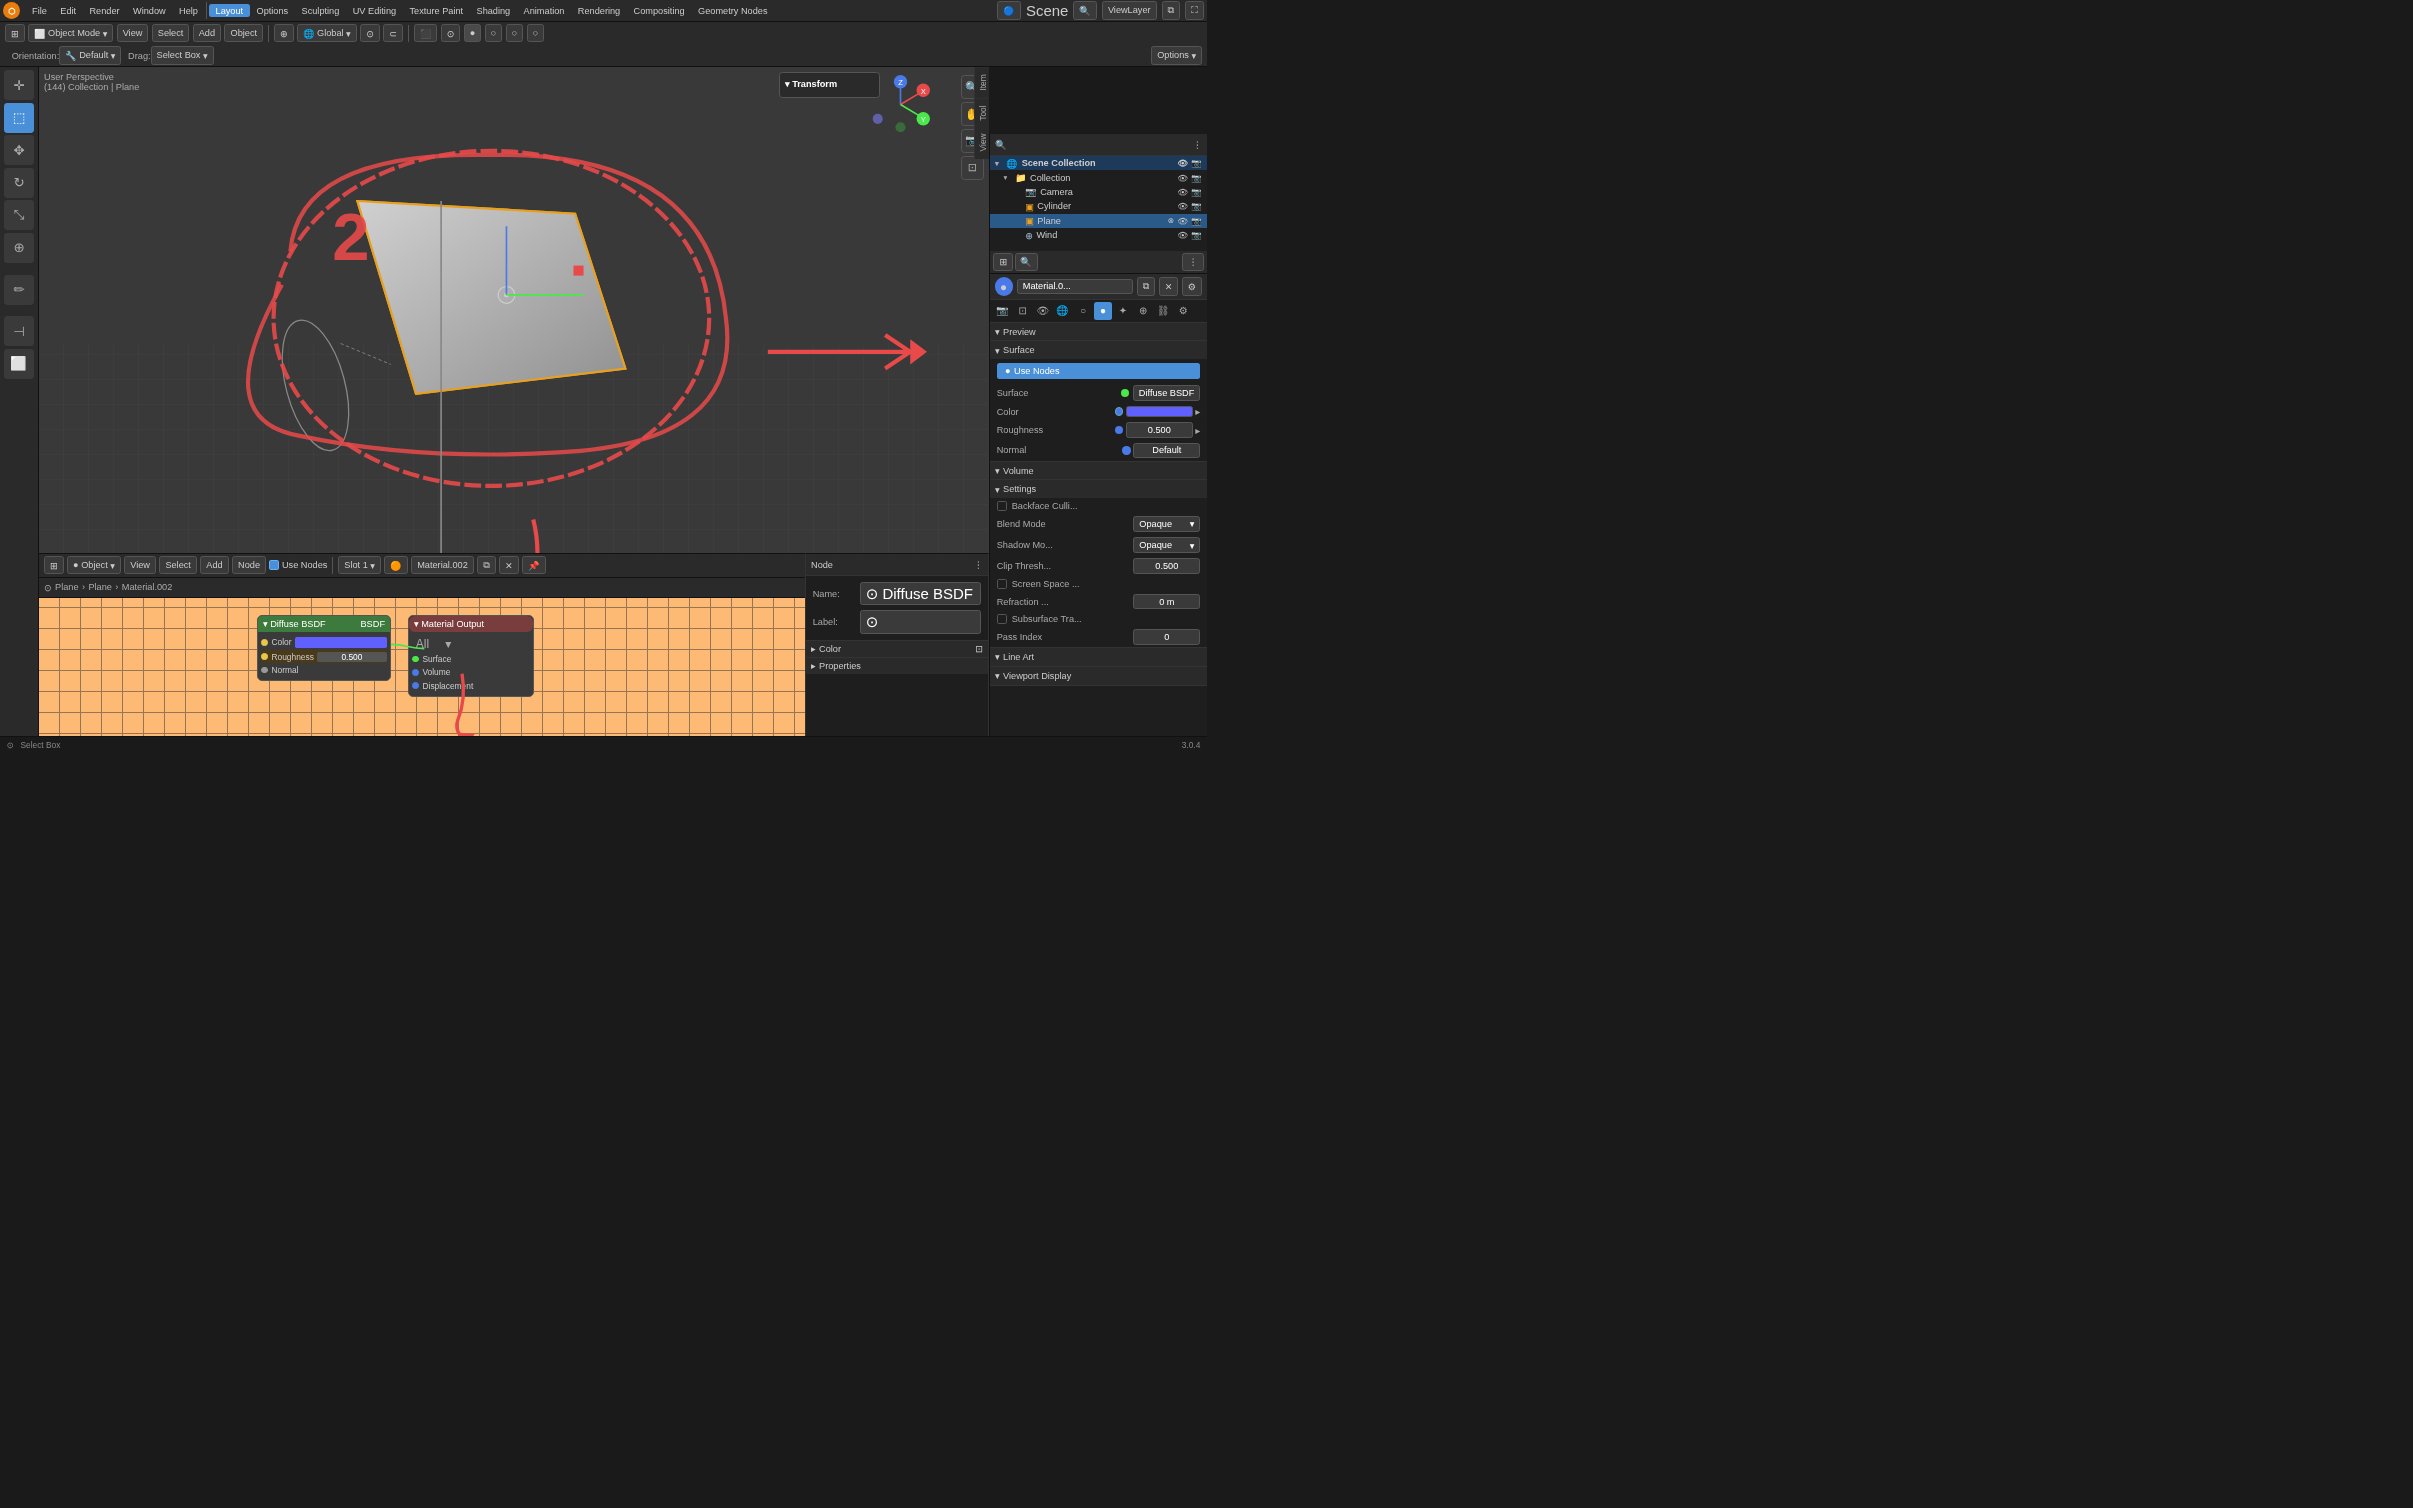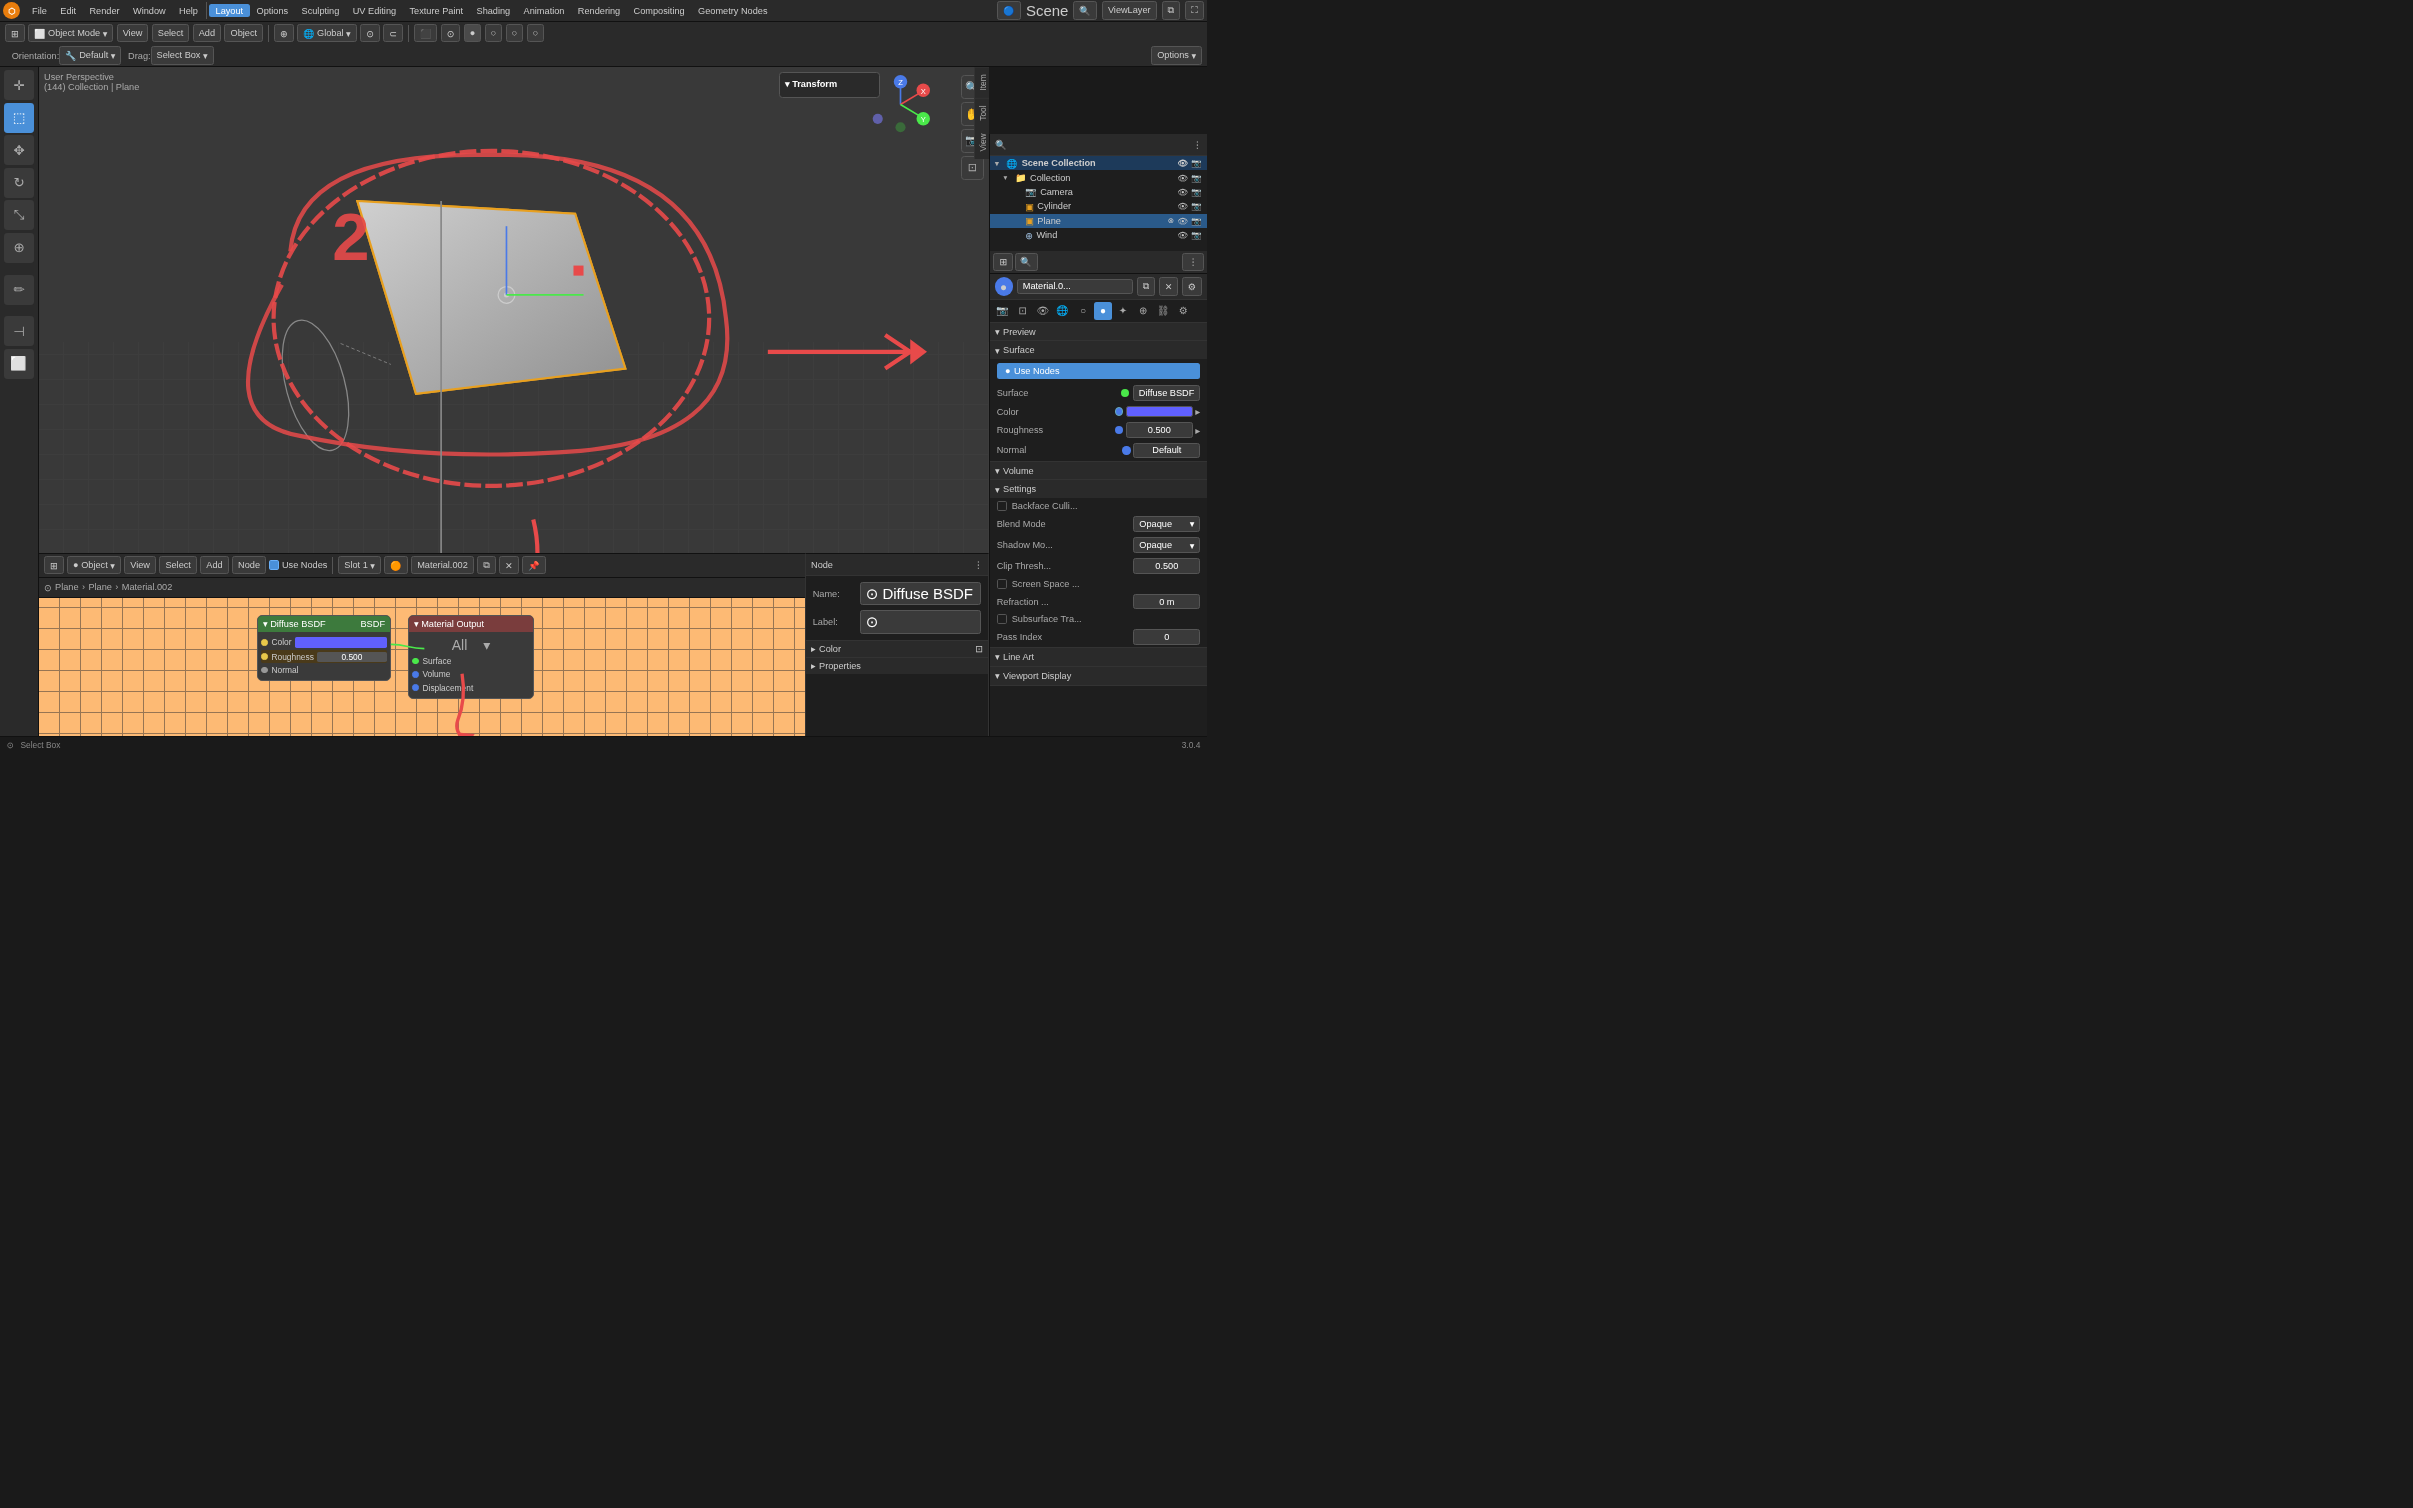--- a/index.html
+++ b/index.html
@@ -249,21 +249,21 @@
       overflow: hidden;
     }
     .node-header {
       background: #3d7a3d;
       padding: 2.5px 5px;
       font-size: 9.2px;
       color: white;
       display: flex; align-items: center; justify-content: space-between;
     }
     .node-header.bsdf { background: #3d7a3d; }
-    .node-header.output { background: #7a3d3d; }
+    .node-header.output { background: #7a3d3d; border-radius: 6px; }
     .node-body { padding: 3.4px; }
     .node-row {
       display: flex; align-items: center;
       padding: 1.7px 0;
       font-size: 8.4px;
       color: #ccc;
       gap: 3.4px;
     }
     .node-socket {
       width: 6.7px; height: 6.7px;
@@ -742,21 +742,21 @@
               <span>Normal</span>
             </div>
           </div>
         </div>
 
         <div class="node-output">
           <div class="node-header output">
             <span>▾ Material Output</span>
           </div>
           <div class="node-body">
-            <div style="font-size:14px; color:#aaa; padding:1.7px 3.4px; display:flex; gap:16px; align-items:center;justify-content:center;">
+            <div style="font-size:12px; color:#aaa; padding:1.7px 3.4px; display:flex; gap:16px; align-items:center;">
               <span>All</span>
               <span>▾</span>
             </div>
             <div class="node-row">
               <div class="node-socket green"></div>
               <span>Surface</span>
             </div>
             <div class="node-row">
               <div class="node-socket blue"></div>
               <span>Volume</span>

